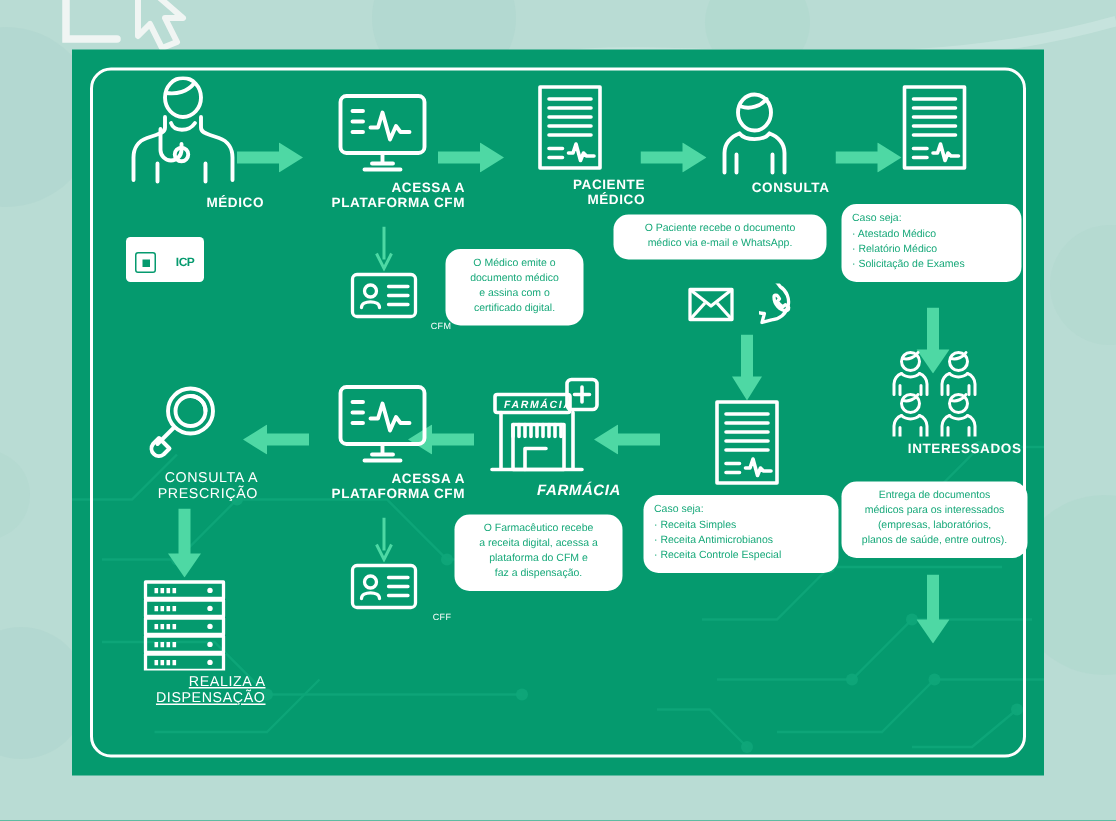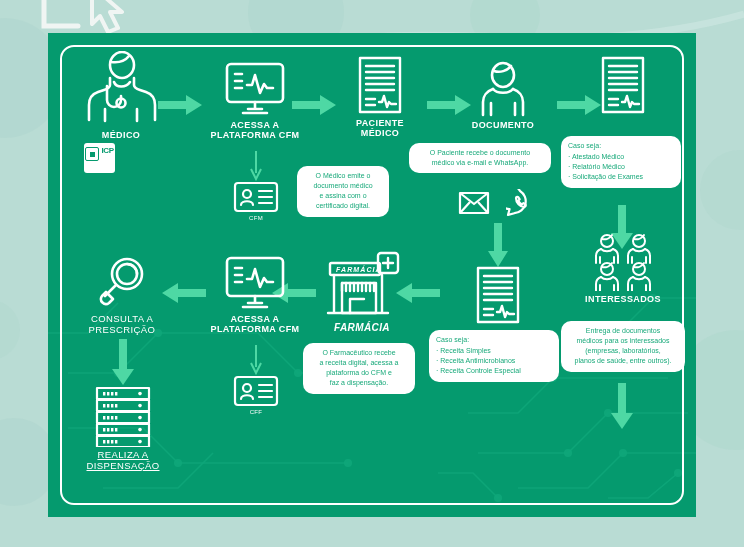--- a/index.html
+++ b/index.html
@@ -17,21 +17,21 @@
   #card{
     position:absolute;left:48px;top:33px;width:648px;height:484px;
     background:#059a6e;
   }
   #card-inner-border{
     position:absolute;left:12px;top:12px;right:12px;bottom:12px;
     border:2px solid #ffffff;border-radius:14px;pointer-events:none;
   }
   #circuit{position:absolute;inset:0;overflow:hidden;}
   
-  .node{position:absolute;text-align:center;color:#ffffff;}
+  .node{position:absolute;text-align:right;color:#ffffff;}
   .node-label{
     font-size:9px;font-weight:bold;letter-spacing:.4px;line-height:1.12;
     color:#ffffff;white-space:pre-line;margin-top:3px;
   }
   .node-label.thin{font-weight:normal;font-size:9.5px;}
   .node-sub{font-size:6px;color:#ffffff;margin-top:2px;letter-spacing:.3px;}
   .icon-wrap{display:flex;align-items:center;justify-content:center;}
   
   .bubble{
     position:absolute;background:#ffffff;border-radius:10px;
@@ -40,23 +40,24 @@
   }
   .bubble.center{text-align:center;}
   .bubble.left{text-align:left;}
   .bubble ul{margin:0;padding:0;list-style:none;}
   .bubble li{white-space:nowrap;}
   .bubble .caso-title{margin-bottom:1px;}
   
   .arrow{position:absolute;}
   
   .icp-card{
-    position:absolute;width:31px;height:30px;background:#ffffff;border-radius:3px;
-    display:flex;align-items:flex-start;justify-content:space-around;padding-top:4px;
+    position:absolute;width:52px;height:30px;background:#ffffff;border-radius:3px;
+    display:flex;align-items:center;justify-content:space-around;padding-top:4px;
     box-sizing:border-box;
+    margin-top:15px;
   }
   .icp-q{width:12px;height:12px;border:1.6px solid #059a6e;border-radius:2px;
          display:flex;align-items:center;justify-content:center;}
   .icp-q i{display:block;width:5px;height:5px;background:#059a6e;}
   .icp-t{font-size:8px;font-weight:bold;color:#059a6e;line-height:1;letter-spacing:-.3px;}
 </style>
 </head>
 <body>
 
 <div id="bg-deco">
@@ -205,21 +206,21 @@
       <svg width="56" height="56" viewBox="0 0 56 56">
         <g fill="none" stroke="#ffffff" stroke-width="2.6" stroke-linecap="round" stroke-linejoin="round">
           <path d="M17,14 a11,12 0 1,1 22,0 a11,12 0 1,1 -22,0"></path>
           <path d="M19,10 c6,2 13,0 17,-5"></path>
           <path d="M18,28 c-6,2 -10,7 -10,13 l0,13 M38,28 c6,2 10,7 10,13 l0,13"></path>
           <path d="M18,28 c4,5 16,5 20,0"></path>
           <path d="M16,42 l0,12 M40,42 l0,12"></path>
         </g>
       </svg>
     </div>
-    <div class="node-label">DOCUMENTO</div>
+    <div class="node-label">CONSULTA</div>
   </div>
 
   <div class="bubble center" style="left:361px;top:110px;width:142px;">
     <span style="white-space:pre-line;">O Paciente recebe o documento
 médico via e-mail e WhatsApp.</span>
   </div>
 
   <div class="node" style="left:406px;top:158px;width:40px;">
     <div class="icon-wrap">
       <svg width="32" height="24" viewBox="0 0 32 24">

